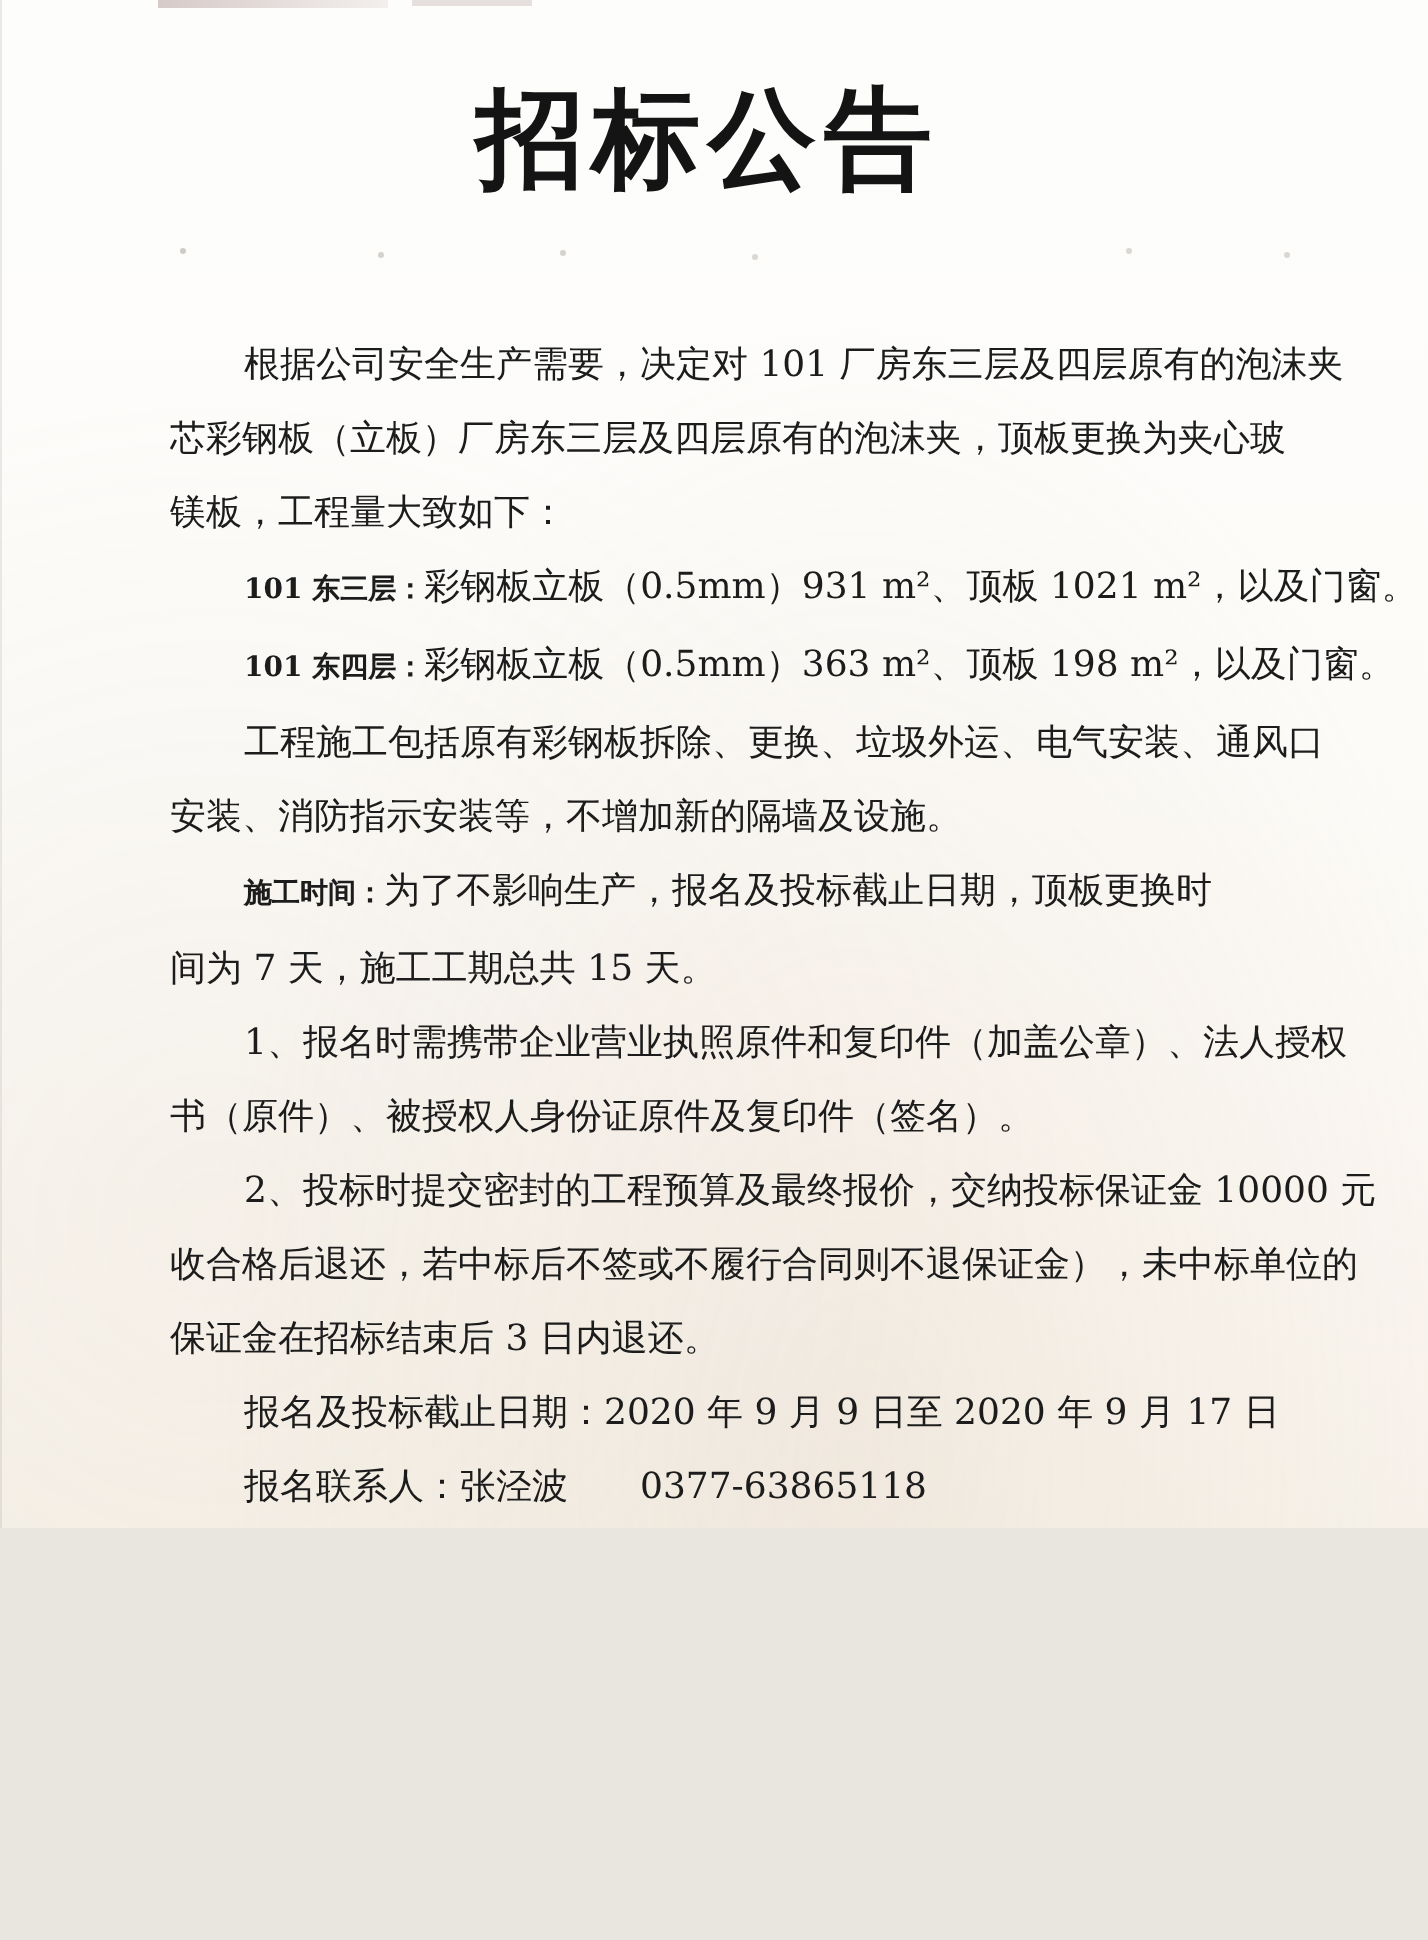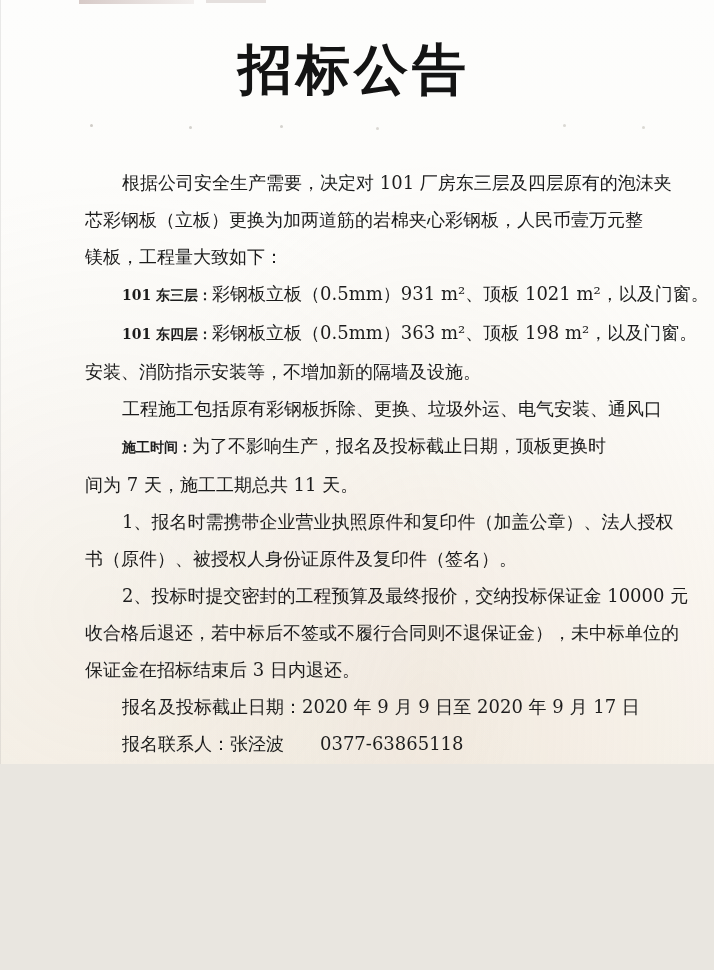--- a/index.html
+++ b/index.html
@@ -66,28 +66,28 @@
   <span class="speck" style="left:188px;top:126px;width:3px;height:3px;opacity:.35"></span>
   <span class="speck" style="left:279px;top:125px;width:3px;height:3px;opacity:.35"></span>
   <span class="speck" style="left:375px;top:127px;width:3px;height:3px;opacity:.3"></span>
   <span class="speck" style="left:562px;top:124px;width:3px;height:3px;opacity:.3"></span>
   <span class="speck" style="left:641px;top:126px;width:3px;height:3px;opacity:.3"></span>
   <span class="speck" style="left:558px;top:448px;width:2px;height:2px;opacity:.3"></span>
   <span class="speck" style="left:300px;top:940px;width:2px;height:2px;opacity:.25"></span>
 
   <div class="body-text">
       <div class="line indent"><span>根据公司安全生产需要，决定对 101 厂房东三层及四层原有的泡沫夹</span></div>
-      <div class="line"><span>芯彩钢板（立板）更换为加两道筋的岩棉夹心彩钢板，人民币壹万元整</span></div>
+      <div class="line"><span>芯彩钢板（立板）厂房东三层及四层原有的泡沫夹，顶板更换为夹心玻</span></div>
       <div class="line"><span>镁板，工程量大致如下：</span></div>
       <div class="line indent"><span class="b">101 东三层：</span><span>彩钢板立板（0.5mm）931 m²、顶板 1021 m²，以及门窗。</span></div>
       <div class="line indent"><span class="b">101 东四层：</span><span>彩钢板立板（0.5mm）363 m²、顶板 198 m²，以及门窗。</span></div>
+      <div class="line indent"><span>工程施工包括原有彩钢板拆除、更换、垃圾外运、电气安装、通风口</span></div>
       <div class="line"><span>安装、消防指示安装等，不增加新的隔墙及设施。</span></div>
-      <div class="line indent"><span>工程施工包括原有彩钢板拆除、更换、垃圾外运、电气安装、通风口</span></div>
       <div class="line indent"><span class="b">施工时间：</span><span>为了不影响生产，报名及投标截止日期，顶板更换时</span></div>
-      <div class="line"><span>间为 7 天，施工工期总共 11 天。</span></div>
+      <div class="line"><span>间为 7 天，施工工期总共 15 天。</span></div>
       <div class="line indent"><span>1、报名时需携带企业营业执照原件和复印件（加盖公章）、法人授权</span></div>
       <div class="line"><span>书（原件）、被授权人身份证原件及复印件（签名）。</span></div>
       <div class="line indent"><span>2、投标时提交密封的工程预算及最终报价，交纳投标保证金 10000 元</span></div>
       <div class="line"><span>收合格后退还，若中标后不签或不履行合同则不退保证金），未中标单位的</span></div>
       <div class="line"><span>保证金在招标结束后 3 日内退还。</span></div>
       <div class="line indent"><span>报名及投标截止日期：2020 年 9 月 9 日至 2020 年 9 月 17 日</span></div>
       <div class="line indent"><span>报名联系人：张泾波　　0377-63865118</span></div>
     </div>
 
   <div class="signature">

